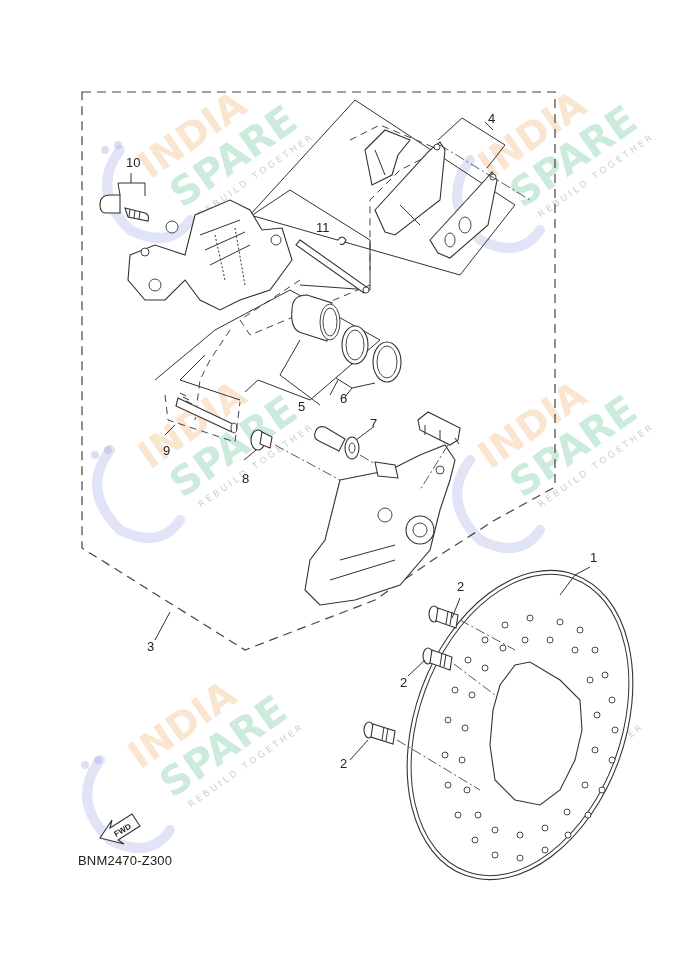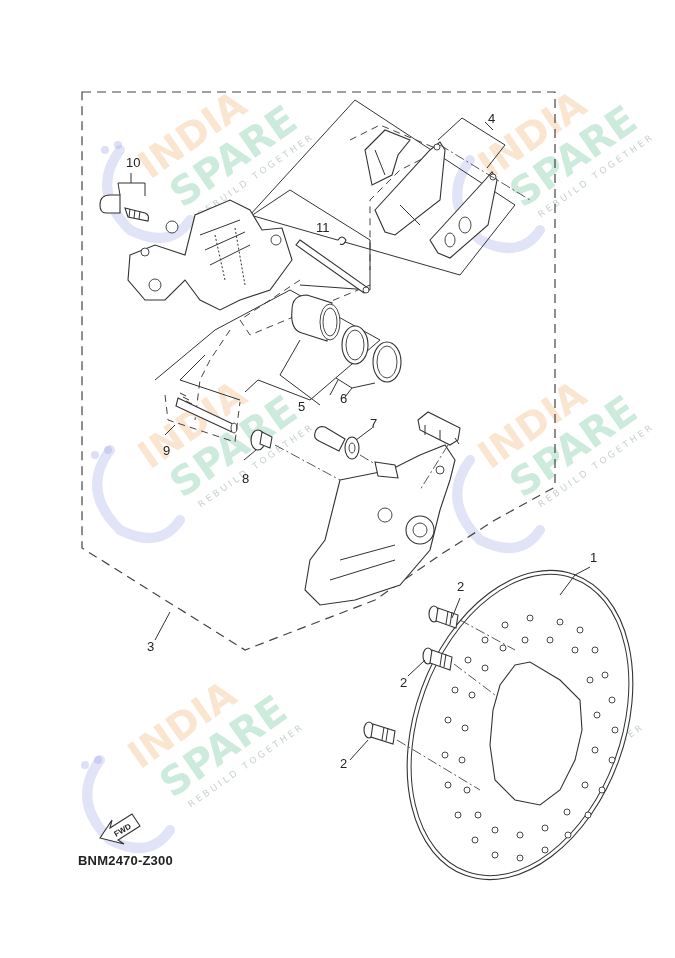--- a/index.html
+++ b/index.html
@@ -1,20 +1,20 @@
 <!DOCTYPE html>
 <html><head>
 <meta charset="utf-8">
 <style>
   html, body { margin: 0; padding: 0; background: #ffffff; }
   body { width: 675px; height: 958px; position: relative; overflow: hidden;
          font-family: "Liberation Sans", sans-serif; }
   #canvas { position: absolute; left: 0; top: 0; width: 675px; height: 958px; }
   .lbl { position: absolute; font-size: 13px; color: #222; line-height: 1; }
-  .code { position: absolute; left: 78px; top: 853px; font-size: 13px; color: #222; letter-spacing: 0.2px; font-weight: bold; }
+  .code { position: absolute; left: 78px; top: 853px; font-size: 13px; color: #222; letter-spacing: 0.2px; }
   .wm-india { font-family: "DejaVu Sans", sans-serif; font-weight: bold; font-size: 38px; fill: #f6c79a; opacity: 0.45; }
   .wm-spare { font-family: "DejaVu Sans", sans-serif; font-weight: bold; font-size: 40px; fill: #8fd3b3; opacity: 0.45; }
   .wm-tag { font-family: "DejaVu Sans", sans-serif; font-size: 9px; letter-spacing: 3px; fill: #9aa; opacity: 0.55; }
   .wm-swoosh { fill: none; stroke: #aab0e8; stroke-width: 10; opacity: 0.35; stroke-linecap: round; }
   .wm-dot { fill: #aab0e8; opacity: 0.4; }
   .ln { fill: none; stroke: #333; stroke-width: 1; }
   .dash { fill: none; stroke: #444; stroke-width: 1.2; stroke-dasharray: 9 6; }
   .dash-s { fill: none; stroke: #444; stroke-width: 1; stroke-dasharray: 7 5; }
   .chain { fill: none; stroke: #444; stroke-width: 0.9; stroke-dasharray: 10 3 2 3; }
   .part { fill: #fff; stroke: #333; stroke-width: 1.1; }

